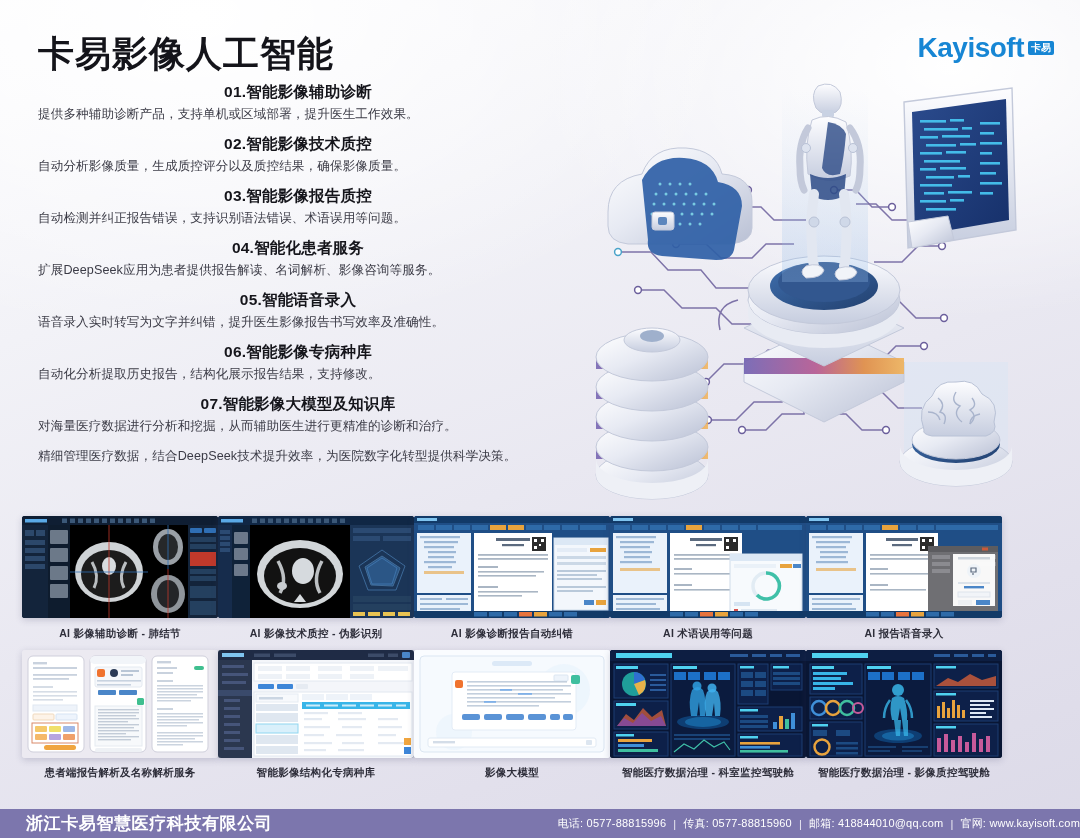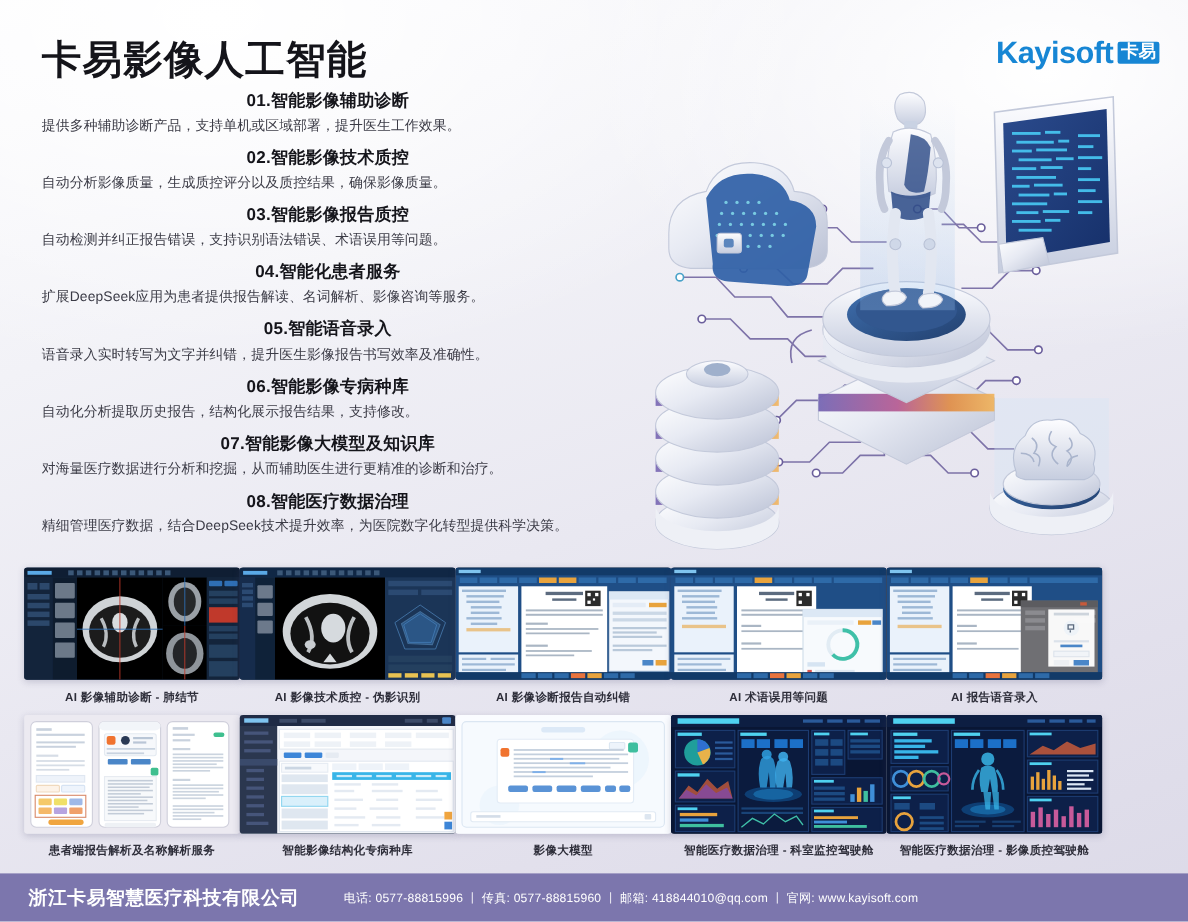--- a/index.html
+++ b/index.html
@@ -23,21 +23,21 @@
   }
   .logo{
     position:absolute;right:26px;top:34px;
     display:flex;align-items:center;gap:4px;
   }
   .logo-word{
     font-size:28px;font-weight:700;color:#1786d4;letter-spacing:-.5px;
     line-height:1;position:relative;margin-left:30px;
   }
   .logo-cn{
-    background:#1786d4;color:#fff;font-size:16px;font-weight:700;
+    background:#1786d4;color:#fff;font-size:10px;font-weight:700;
     padding:2px 3px;border-radius:2px;line-height:1.05;letter-spacing:0;
   }
   
   .features{position:absolute;left:38px;top:82px;width:520px;}
   .feat{margin-bottom:11px;}
   .feat-h{
     font-size:15.5px;font-weight:700;color:#15151b;line-height:1.28;
     letter-spacing:.2px;
     text-align:center;
   }
@@ -60,22 +60,22 @@
   }
   .row2 .shot{height:108px;}
   .shot svg{display:block;width:100%;height:100%;}
   .cap{
     margin-top:9px;font-size:10.5px;color:#2e2e3a;font-weight:700;
     text-align:center;letter-spacing:.3px;white-space:nowrap;
   }
   .row2 .cap{margin-top:8px;}
   
   .footer{
-    position:absolute;left:0;bottom:0;width:1080px;height:44px;
-    background:#7c76ad;display:flex;align-items:center;
+    position:absolute;left:0;bottom:0;width:1080px;height:29px;
+    background:#7c76ad;display:flex;align-items:center;justify-content:space-between;
   }
   .footer-company{
     margin-left:26px;color:#fff;font-size:17px;font-weight:700;letter-spacing:.6px;
     white-space:nowrap;
   }
   .footer-contact{
     margin-left:40px;color:#fff;font-size:11px;letter-spacing:.2px;
     display:flex;align-items:center;gap:7px;white-space:nowrap;
   }
   .sep{opacity:.85;}
@@ -115,21 +115,20 @@
     </div>
     <div class="feat">
       <div class="feat-h"><span>06.</span><span>智能影像专病种库</span></div>
       <div class="feat-p">自动化分析提取历史报告，结构化展示报告结果，支持修改。</div>
     </div>
     <div class="feat">
       <div class="feat-h"><span>07.</span><span>智能影像大模型及知识库</span></div>
       <div class="feat-p">对海量医疗数据进行分析和挖掘，从而辅助医生进行更精准的诊断和治疗。</div>
     </div>
     <div class="feat">
-      <div class="feat-h"><span>08.</span><span>智能医疗数据治理</span></div>
       <div class="feat-p">精细管理医疗数据，结合DeepSeek技术提升效率，为医院数字化转型提供科学决策。</div>
     </div>
   </div>
 
   <div class="illus">
     <svg viewBox="0 0 520 448" xmlns="http://www.w3.org/2000/svg">
       <defs>
         <linearGradient id="mtl" x1="0" y1="0" x2="1" y2="1">
           <stop offset="0" stop-color="#ffffff"></stop>
             <stop offset=".45" stop-color="#e7eaf3"></stop>

